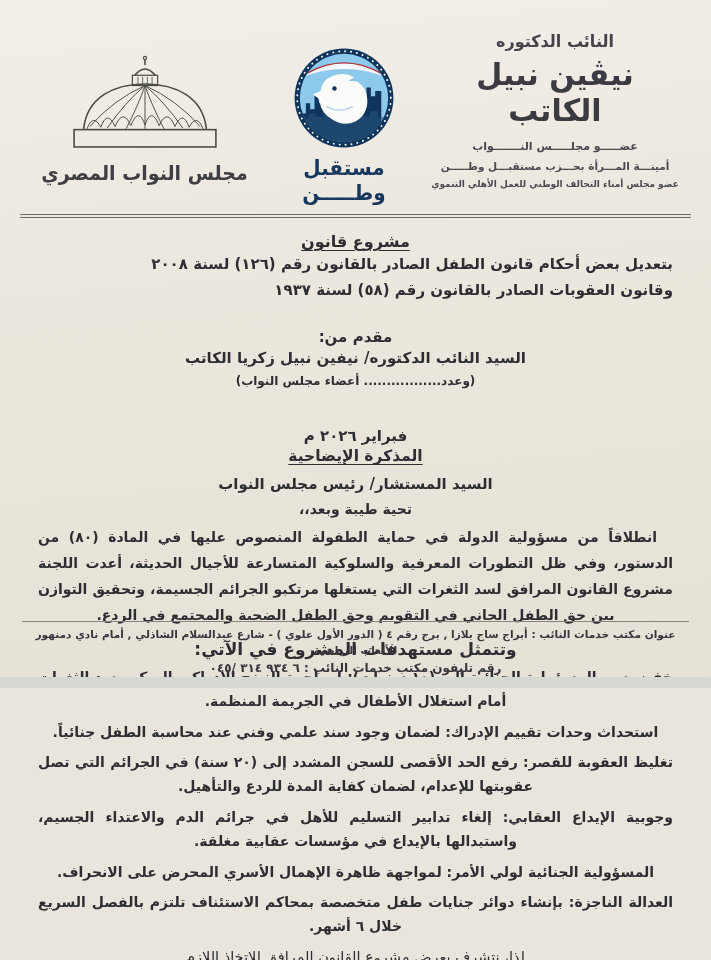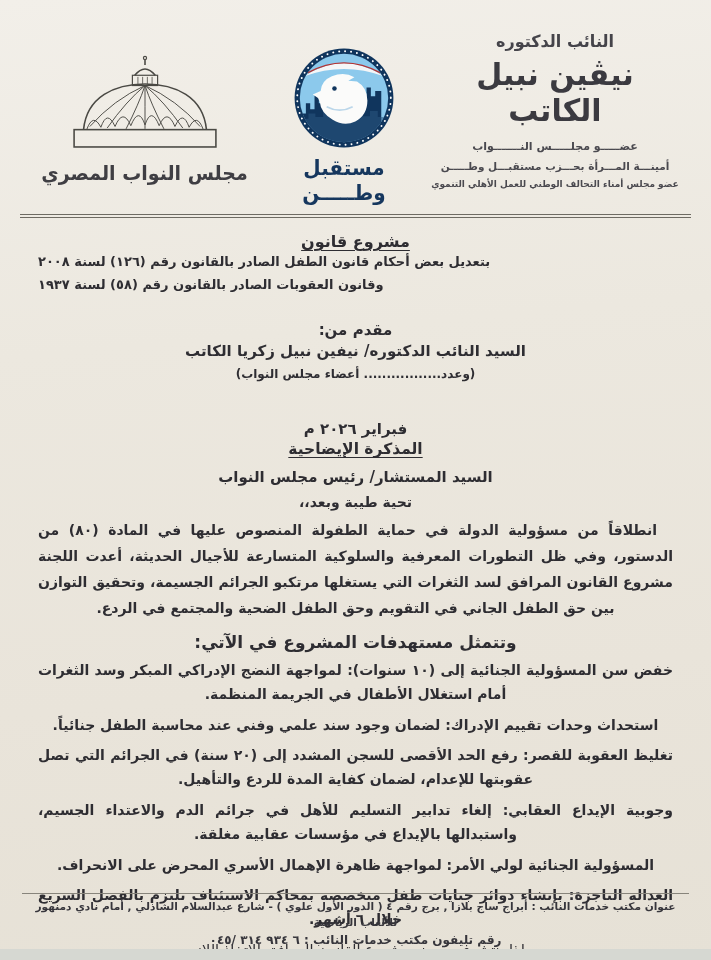--- a/index.html
+++ b/index.html
@@ -5,21 +5,21 @@
   * { box-sizing: border-box; margin: 0; padding: 0; }
   html, body { width: 711px; height: 960px; }
   body {
     font-family: "DejaVu Sans", sans-serif;
     background: #e9e5dc;
     color: #2e2d32;
     overflow: hidden;
   }
   .page {
     position: relative;
-    width: 711px; height: 960px;
+    width: 711px; height: 688px;
     direction: rtl;
     background: linear-gradient(175deg, #f2efe9 0%, #ece8df 35%, #e9e4da 70%, #e6e1d6 100%);
   }
   
   .header {
     display: flex;
     align-items: flex-start;
     padding: 24px 30px 0 30px;
   }
   .member-block { width: 252px; text-align: center; padding-top: 8px; }
@@ -45,21 +45,21 @@
   }
 
   
   .content { padding: 8px 38px 0 38px; }
 
   .law-heading {
     text-align: center; font-weight: bold; font-size: 16px;
     text-decoration: underline; text-underline-offset: 3px;
     margin-top: 6px;
   }
-  .law-sub { text-align: left; font-weight: bold; font-size: 13px; line-height: 1.75; }
+  .law-sub { text-align: right; font-weight: bold; font-size: 15px; line-height: 1.75; }
 
   .submit-label    { text-align: center; font-weight: bold; font-size: 15px; margin-top: 24px; }
   .submit-name    { text-align: center; font-weight: bold; font-size: 15px; line-height: 1.7; }
   .submit-co      { text-align: center; font-weight: bold; font-size: 12px; line-height: 1.7; }
 
   .memo-date    { text-align: center; font-weight: bold; font-size: 15px; margin-top: 36px; }
   .memo-heading {
     text-align: center; font-weight: bold; font-size: 15.5px;
     text-decoration: underline; text-underline-offset: 3px;
     margin-top: 2px;

